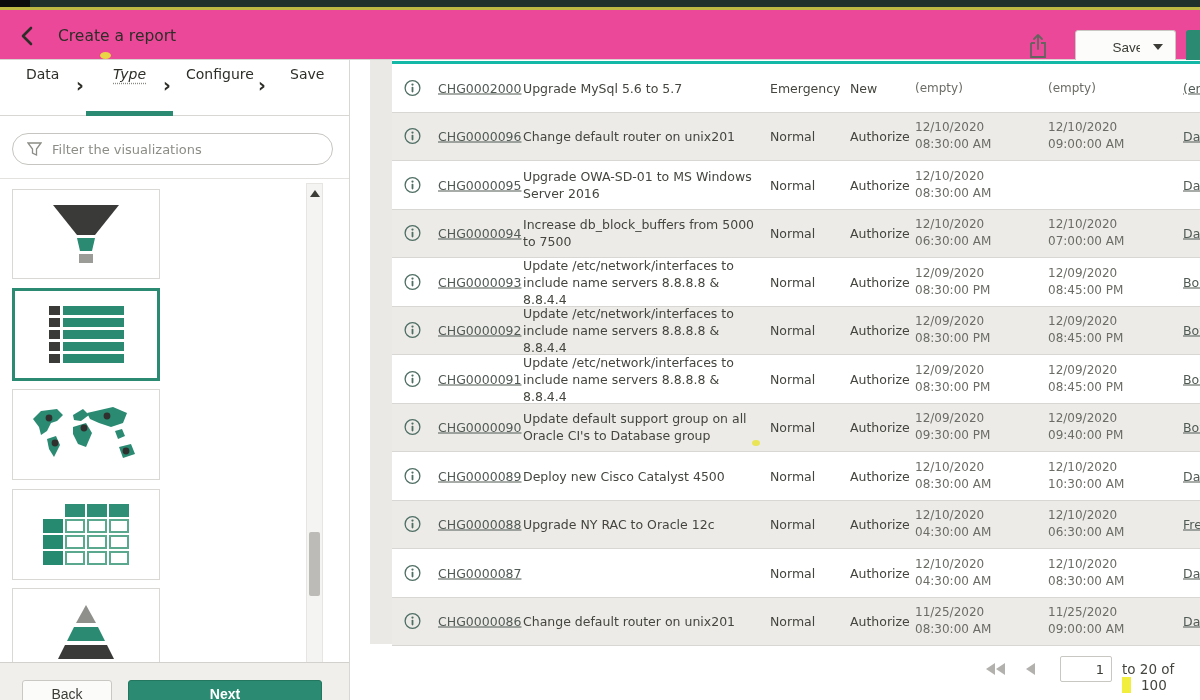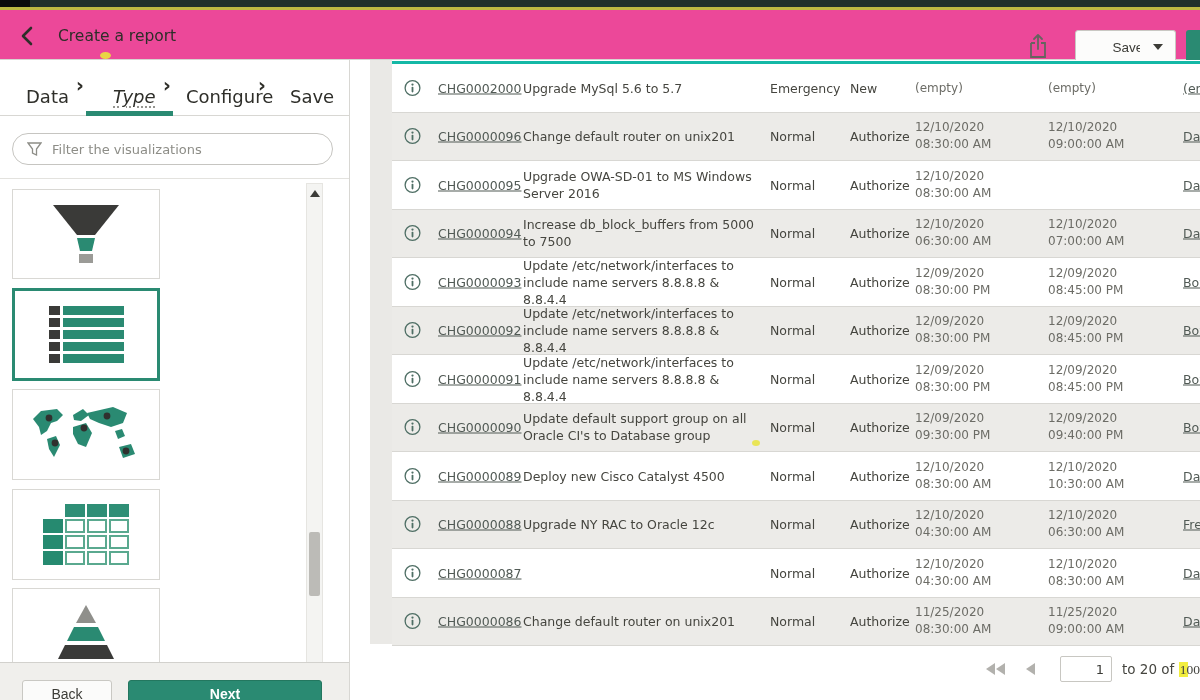--- a/index.html
+++ b/index.html
@@ -21,21 +21,21 @@
               display:flex; align-items:center; justify-content:center; cursor:pointer;padding-left:40px; }
   .save-caret-btn { position:absolute; left:1140px; top:20px; width:36px; height:34px; background:#fcfcfb;
               border:1px solid #c9c8c3; border-left:none; border-radius:0 3px 3px 0;
               display:flex; align-items:center; justify-content:center; cursor:pointer; }
   .caret-down { width:0; height:0; border-left:5px solid transparent; border-right:5px solid transparent; border-top:6px solid #3c3c37; }
   .edge-teal-btn { position:absolute; left:1186px; top:20px; width:20px; height:34px; background:#2a8a72; border-radius:3px; cursor:pointer; }
 
   
   .sidebar { left:0; top:60px; width:350px; height:640px; background:#ffffff; border-right:1px solid #d8d7d3; }
   .crumb-row { position:absolute; left:0; top:0; width:349px; height:56px; border-bottom:1px solid #d8d7d3; background:#fff; }
-  .crumb { position:absolute; top:26px; font-size:18px; color:#2e2e29; cursor:pointer; }
+  .crumb { position:absolute; top:6px; font-size:14px; color:#2e2e29; cursor:pointer; }
   .crumb.active { text-decoration:underline dotted #8a8a84; text-underline-offset:4px;font-style:italic; }
   .crumb-chev { position:absolute; top:14px; font-size:19px; font-weight:600; color:#2e2e29; }
   .crumb-bar { position:absolute; left:86px; top:51px; width:87px; height:5px; background:#2a8a72; }
 
   .filter-box { position:absolute; left:12px; top:73px; width:321px; height:32px; border:1px solid #c6c5c1;
                 border-radius:17px; background:#fff; display:flex; align-items:center; padding-left:14px; }
   .filter-box input { border:none; outline:none; margin-left:10px; font-size:13px; color:#5c5c56; width:250px; font-family:inherit; background:transparent; }
   .filter-box input::placeholder { color:#8d8d87; }
 
   .viz-list { position:absolute; left:0; top:118px; width:349px; height:544px; border-top:1px solid #e3e2de; background:#fff; }
@@ -75,21 +75,21 @@
   .c-asgn  { left:791px; width:70px;  font-size:12.5px; color:#515a55; text-decoration:underline; cursor:pointer; white-space:nowrap; }
 
   
   .pager { left:350px; top:648px; width:850px; height:44px; background:#fff; }
   .pg-first { position:absolute; left:636px; top:12px; cursor:pointer; }
   .pg-prev  { position:absolute; left:676px; top:12px; cursor:pointer; }
   .tri-l { display:inline-block; width:0; height:0; border-top:6px solid transparent; border-bottom:6px solid transparent; border-right:9px solid #b2b1ad; }
   .pg-input { position:absolute; left:710px; top:8px; width:52px; height:26px; border:1px solid #c8c7c2; border-radius:2px;
               text-align:right; padding-right:7px; font-size:13px; color:#3a3a35; font-family:inherit; background:#fff; }
   .pg-text { position:absolute; left:772px; top:13px; font-size:13.5px; color:#45453f; }
-  .pg-total { background:linear-gradient(90deg, #f2ee3e 0 9px, transparent 9px); padding-left:1px;font-family:Liberation Serif, serif; }
+  .pg-total { background:linear-gradient(90deg, #f2ee3e 0 9px, transparent 9px); padding-left:19px; }
 
   
   .dot1 { left:100px; top:52px; width:11px; height:7px; background:#e9e43c; border-radius:50%; opacity:.9; }
   .dot2 { left:752px; top:440px; width:8px; height:6px; background:#e9e43c; border-radius:50%; opacity:.85; }
 </style>
 </head>
 <body>
 
 <div class="abs topbar">
   <div class="corner"></div>

